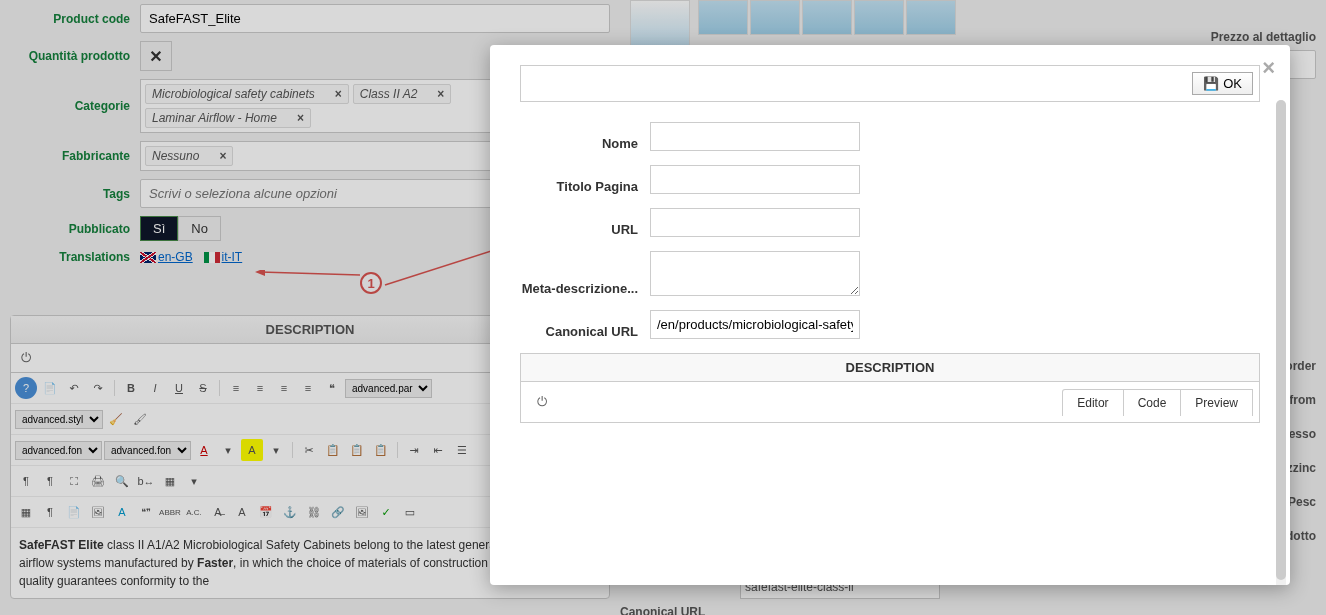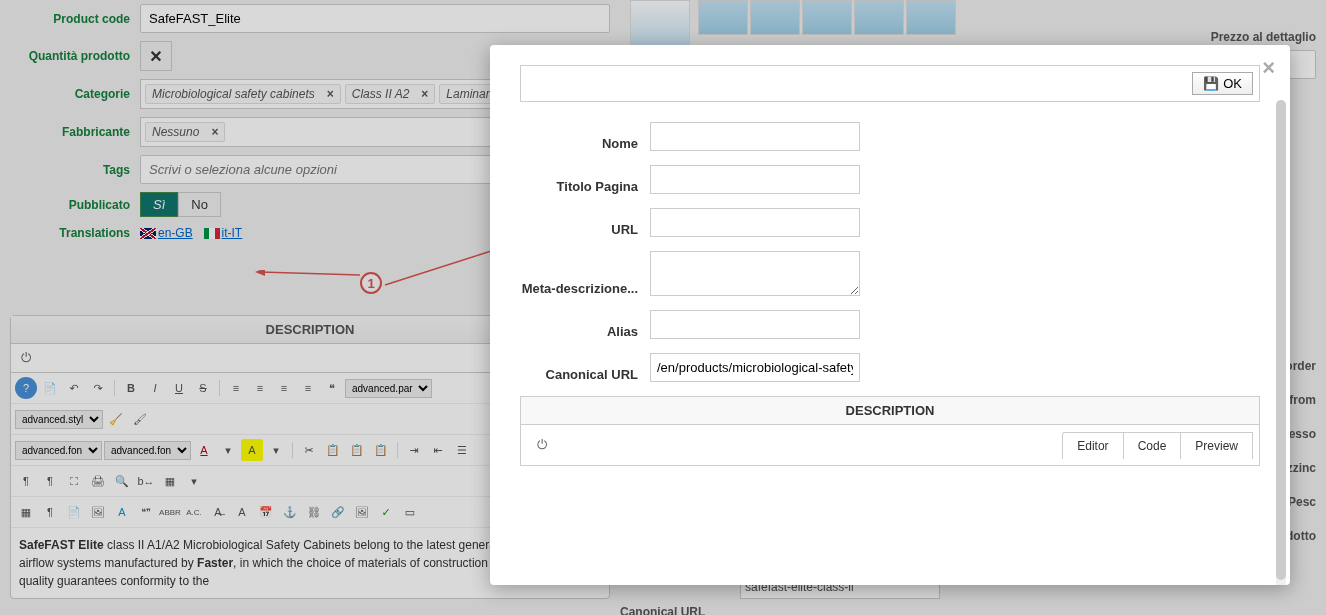--- a/index.html
+++ b/index.html
@@ -5,25 +5,25 @@
 * { box-sizing: border-box; margin: 0; padding: 0; }
 body { font-family: Arial, sans-serif; font-size: 13px; color: #333; background: #f0f0f0; width: 1326px; height: 615px; overflow: hidden; position: relative; }
 
 .overlay { position: absolute; inset: 0; background: rgba(0,0,0,0.15); z-index: 5; }
 
 .bg-form { position: absolute; left: 10px; top: 0; width: 600px; }
 .form-row { display: flex; align-items: center; margin-bottom: 8px; }
 .form-label { width: 130px; text-align: right; padding-right: 10px; font-weight: bold; color: #15803d; font-size: 12px; }
 .form-input { flex: 1; padding: 6px 8px; border: 1px solid #ccc; background: #fff; font-size: 13px; border-radius: 2px; }
 .tag-container { flex: 1; display: flex; flex-wrap: wrap; gap: 4px; padding: 4px; border: 1px solid #ccc; background: #fff; min-height: 30px; }
-.tag { background: #f8f8f8; border: 1px solid #ddd; padding: 2px 6px; font-size: 12px; color: #555; font-style: italic; border-radius: 2px; display: inline-flex; align-items: center; gap: 12px; }
+.tag { background: #f8f8f8; border: 1px solid #ddd; padding: 2px 6px; font-size: 12px; color: #555; font-style: italic; border-radius: 2px; display: inline-flex; align-items: center; gap: 20px; }
 .tag-x { cursor: pointer; font-weight: bold; font-style: normal; }
 .toggle { display: inline-flex; }
 .toggle-btn { padding: 4px 12px; border: 1px solid #ccc; background: #f0f0f0; cursor: pointer; }
-.toggle-si { background: #0f766e; color: #fff; border-color: #468847; font-style: italic; }
+.toggle-si { background: #0f172a; color: #fff; border-color: #468847; }
 .trans-link { color: #0066cc; text-decoration: underline; cursor: pointer; font-size: 12px; }
 .flag { display: inline-block; width: 16px; height: 11px; margin-right: 2px; vertical-align: middle; }
 .flag-gb { background: linear-gradient(#012169,#012169); position: relative; }
 .flag-gb::after { content:''; position:absolute; inset:0; background: linear-gradient(to bottom right, transparent 40%, #fff 40%, #fff 45%, #C8102E 45%, #C8102E 55%, #fff 55%, #fff 60%, transparent 60%), linear-gradient(to bottom left, transparent 40%, #fff 40%, #fff 45%, #C8102E 45%, #C8102E 55%, #fff 55%, #fff 60%, transparent 60%); }
 .flag-it { background: linear-gradient(to right, #009246 33%, #fff 33%, #fff 66%, #CE2B37 66%); }
 
 .qty-box { display: flex; align-items: center; gap: 4px; }
 .qty-input { width: 180px; padding: 6px; border: 1px solid #ccc; background: #f8f8f8; font-style: italic; color: #666; }
 .qty-x { width: 32px; height: 30px; border: 1px solid #ccc; background: #f0f0f0; display: flex; align-items: center; justify-content: center; font-weight: bold; font-size: 16px; cursor: pointer; }
 
@@ -275,24 +275,20 @@
   </div>
   <div class="mrow">
     <div class="mlabel">URL</div>
     <input class="minput" style="">
   </div>
   <div class="mrow">
     <div class="mlabel">Meta-descrizione...</div>
     <textarea class="mtextarea" style=""></textarea>
   </div>
   <div class="mrow">
-    <div class="mlabel">Alias</div>
-    <input class="minput" style="">
-  </div>
-  <div class="mrow">
     <div class="mlabel">Canonical URL</div>
     <input class="minput" value="/en/products/microbiological-safety-" style="">
   </div>
   <div class="mdesc">
     <div class="mdesc-head">DESCRIPTION</div>
     <div class="mdesc-tabs">
       <span class="power-ico">⏻</span>
       <div class="tab">Editor</div>
       <div class="tab2">Code</div>
       <div class="tab3">Preview</div>

